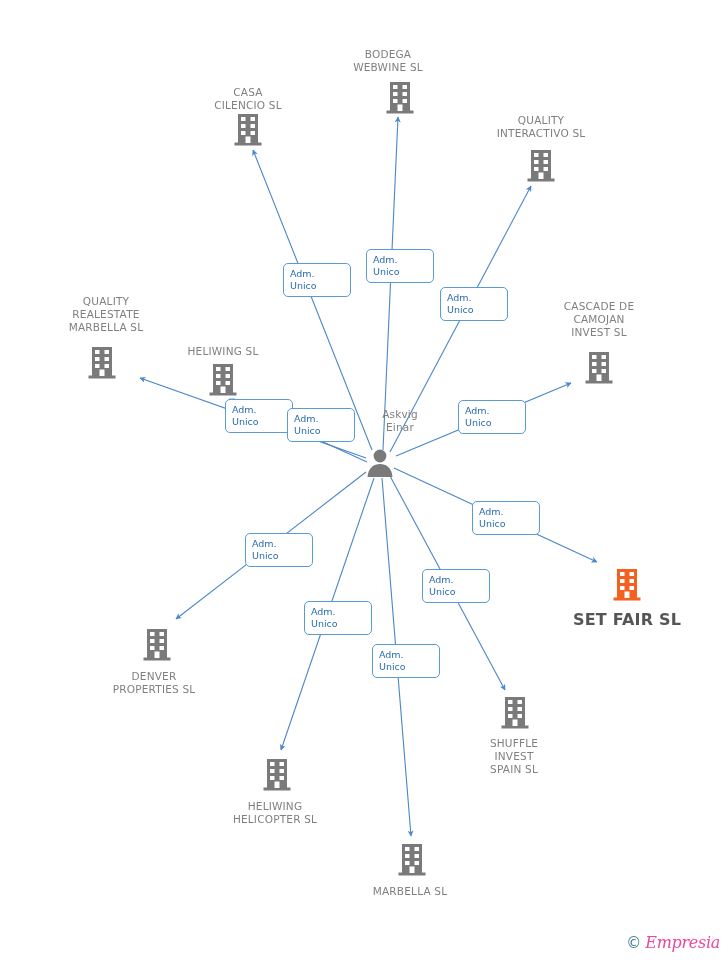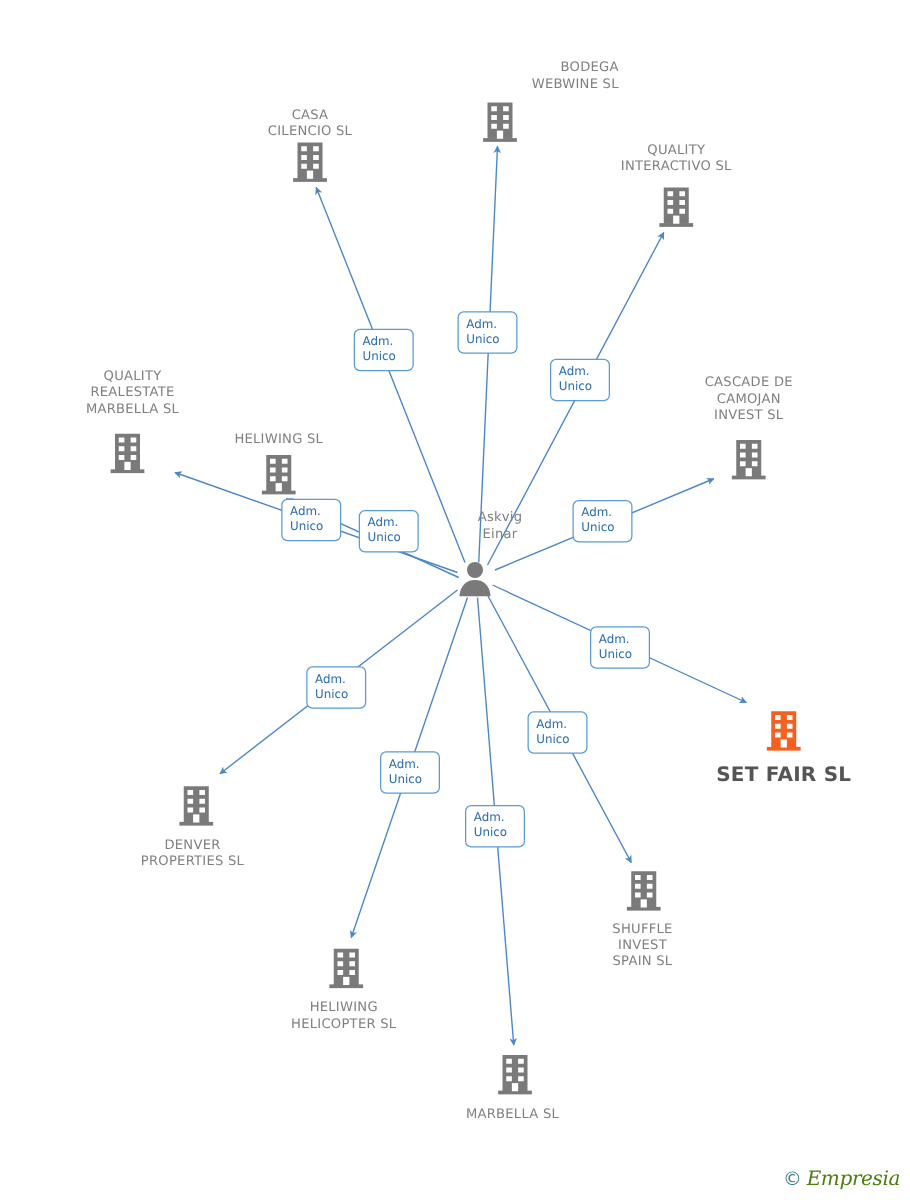--- a/index.html
+++ b/index.html
@@ -57,21 +57,21 @@
   .edge-label {
     position: absolute;
     box-sizing: border-box;
     background: #ffffff;
     border: 1px solid #5b9bd5;
     border-radius: 5px;
     color: #2b6cb0;
     font-size: 9.5px;
     line-height: 12px;
     padding: 4px 5px 4px 6px;
-    width: 48px;
+    width: 68px;
     margin-left: -24px;
     margin-top: -16px;
     text-align: left;
     white-space: pre-line;
     box-shadow: 0 0 0 0 rgba(0,0,0,0);
   }
 
   
   #watermark {
     position: absolute;
@@ -80,21 +80,21 @@
     display: flex;
     align-items: center;
     gap: 4px;
     font-size: 15px;
   }
   #watermark .cmark {
     color: #3b7f8c;
     font-size: 15px;
   }
   #watermark .wname {
-    color: #4d7c0f;
+    color: #ec4899;
     font-family: "DejaVu Serif", serif;
     font-style: italic;
     font-size: 16px;
     letter-spacing: -0.3px;
   }
 </style>
 </head>
 <body>
 
 <div id="canvas">
@@ -144,21 +144,21 @@
           <rect x="1.5" y="29.5" width="27" height="3" fill="#7a7a7a"></rect>
           <rect x="8" y="4" width="4.5" height="4" fill="#ffffff"></rect>
           <rect x="17.5" y="4" width="4.5" height="4" fill="#ffffff"></rect>
           <rect x="8" y="11" width="4.5" height="4" fill="#ffffff"></rect>
           <rect x="17.5" y="11" width="4.5" height="4" fill="#ffffff"></rect>
           <rect x="8" y="18" width="4.5" height="4" fill="#ffffff"></rect>
           <rect x="17.5" y="18" width="4.5" height="4" fill="#ffffff"></rect>
           <rect x="12.5" y="23.5" width="5" height="6.5" fill="#ffffff"></rect>
         </svg>
       </div>
-      <div class="node label-top" style="left: 420px; top: 48px; text-align: right;">
+      <div class="node label-top" style="left: 388px; top: 48px;">
         <div class="label">BODEGA
 WEBWINE SL</div>
       </div>
       <div class="node" style="left: 541px; top: 149px;">
         <svg class="icon" width="30" height="34" viewBox="0 0 30 34" xmlns="http://www.w3.org/2000/svg">
           <rect x="5" y="1" width="20" height="29" fill="#7a7a7a"></rect>
           <rect x="1.5" y="29.5" width="27" height="3" fill="#7a7a7a"></rect>
           <rect x="8" y="4" width="4.5" height="4" fill="#ffffff"></rect>
           <rect x="17.5" y="4" width="4.5" height="4" fill="#ffffff"></rect>
           <rect x="8" y="11" width="4.5" height="4" fill="#ffffff"></rect>

